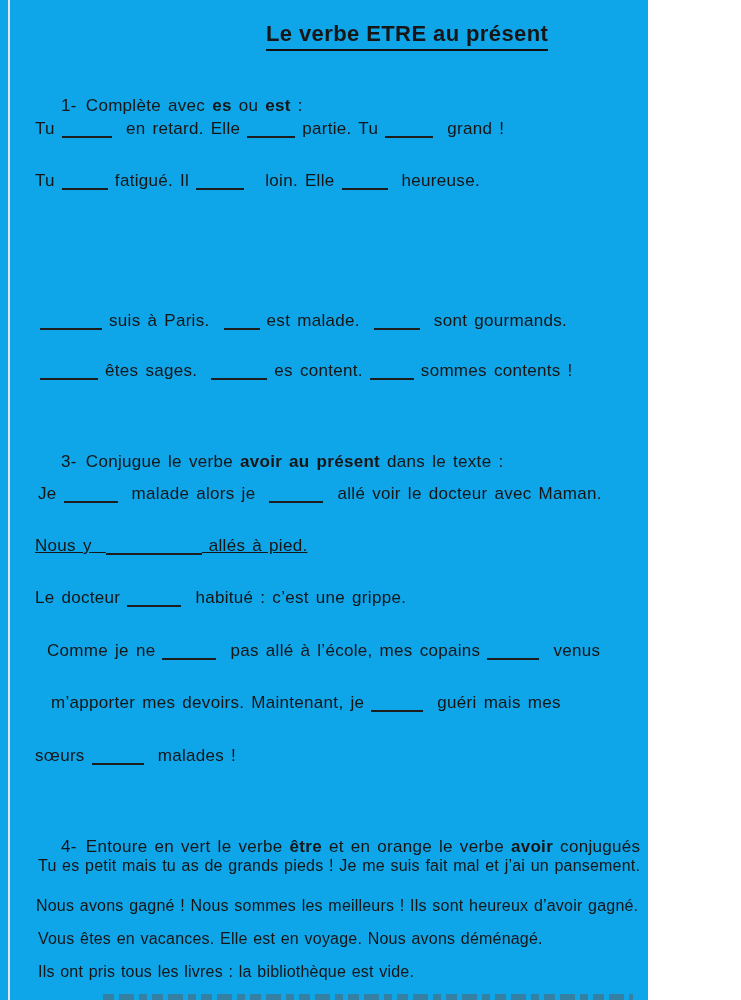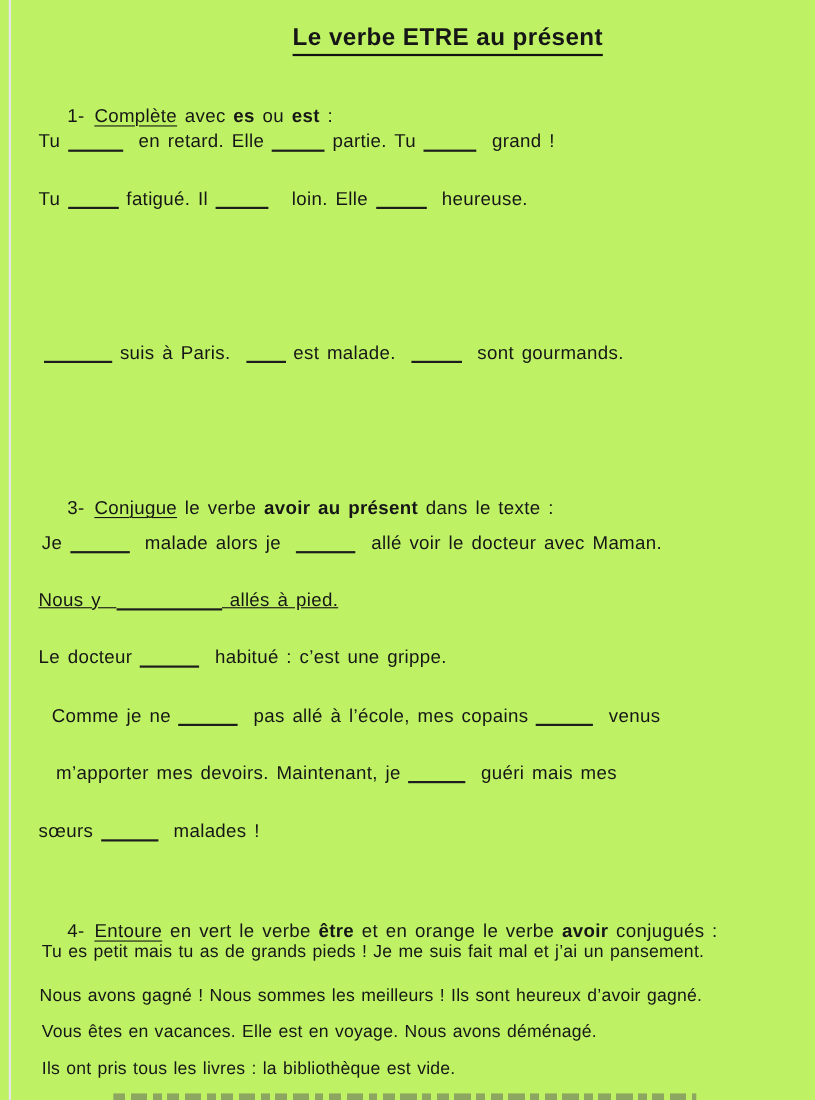--- a/index.html
+++ b/index.html
@@ -1,19 +1,19 @@
 <!DOCTYPE html>
 <html lang="fr"><head>
 <meta charset="utf-8">
 <style>
   html,body{margin:0;padding:0;background:#ffffff;}
   .page{
     position:relative;
-    width:741px;height:1000px;
-    background:#bef264;
+    width:648px;height:1000px;
+    background:#0ea5e9;
     font-family:"Liberation Sans", sans-serif;
     color:#161616;
     overflow:hidden;
   }
   .edge{
     position:absolute;left:8px;top:0;width:2px;height:100%;
     background:#e6e6ea;
   }
   .title{
     position:absolute;top:21px;left:266px;
@@ -22,21 +22,21 @@
     white-space:pre;
   }
   .l{
     position:absolute;
     white-space:pre;
     font-size:17px;
     letter-spacing:.3px;
     word-spacing:2px;
   }
   .hdr .num{margin-right:9px;display:inline-block;}
-  .u{text-decoration:underline;text-decoration-thickness:1.4px;text-underline-offset:3px;}
+  .u{text-decoration-thickness:1.4px;text-underline-offset:3px;}
   .b{font-weight:bold;}
   .blank{
     display:inline-block;
     border-bottom:2px solid #1d1d1d;
     height:1em;
     vertical-align:-4px;
   }
   .p4{font-size:16px;letter-spacing:.2px;word-spacing:1px;}
   .cutoff{
     position:absolute;left:103px;bottom:0;width:530px;height:6px;
@@ -55,20 +55,21 @@
 
   <div class="title">Le verbe ETRE au présent</div>
 
   <div class="l hdr" style="top:76px;left:33px;">
     <span class="num">1-</span><span><span class="u">Complète</span><span> avec </span><span class="b">es</span><span> ou </span><span class="b">est</span><span> :</span></span>
   </div>
   <div class="l" style="top:119px;left:35px;"><span>Tu </span><span class="blank" style="width: 50px;"></span><span>  en retard. Elle </span><span class="blank" style="width: 48px;"></span><span> partie. Tu </span><span class="blank" style="width: 48px;"></span><span>  grand !</span></div>
   <div class="l" style="top:171px;left:35px;"><span>Tu </span><span class="blank" style="width: 46px;"></span><span> fatigué. Il </span><span class="blank" style="width: 48px;"></span><span>   loin. Elle </span><span class="blank" style="width: 46px;"></span><span>  heureuse.</span></div>
 
   <div class="l" style="top:311px;left:40px;"><span class="blank" style="width: 62px;"></span><span> suis à Paris.  </span><span class="blank" style="width: 36px;"></span><span> est malade.  </span><span class="blank" style="width: 46px;"></span><span>  sont gourmands.</span></div>
+  <div class="l" style="top:361px;left:40px;"><span class="blank" style="width: 58px;"></span><span> êtes sages.  </span><span class="blank" style="width: 56px;"></span><span> es content. </span><span class="blank" style="width: 44px;"></span><span> sommes contents !</span></div>
 
   <div class="l hdr" style="top:432px;left:33px;">
     <span class="num">3-</span><span><span class="u">Conjugue</span><span> le verbe </span><span class="b">avoir au présent</span><span> dans le texte :</span></span>
   </div>
   <div class="l" style="top:484px;left:38px;"><span>Je </span><span class="blank" style="width: 54px;"></span><span>  malade alors je  </span><span class="blank" style="width: 54px;"></span><span>  allé voir le docteur avec Maman.</span></div>
   <div class="l" style="top:536px;left:35px;text-decoration:underline;"><span>Nous y  </span><span class="blank" style="width: 96px;"></span><span> allés à pied.</span></div>
   <div class="l" style="top:588px;left:35px;"><span>Le docteur </span><span class="blank" style="width: 54px;"></span><span>  habitué : c’est une grippe.</span></div>
   <div class="l" style="top:641px;left:47px;"><span>Comme je ne </span><span class="blank" style="width: 54px;"></span><span>  pas allé à l’école, mes copains </span><span class="blank" style="width: 52px;"></span><span>  venus</span></div>
   <div class="l" style="top:693px;left:35px;margin-left:16px;"><span>m’apporter mes devoirs. Maintenant, je </span><span class="blank" style="width: 52px;"></span><span>  guéri mais mes</span></div>
   <div class="l" style="top:746px;left:35px;"><span>sœurs </span><span class="blank" style="width: 52px;"></span><span>  malades !</span></div>

